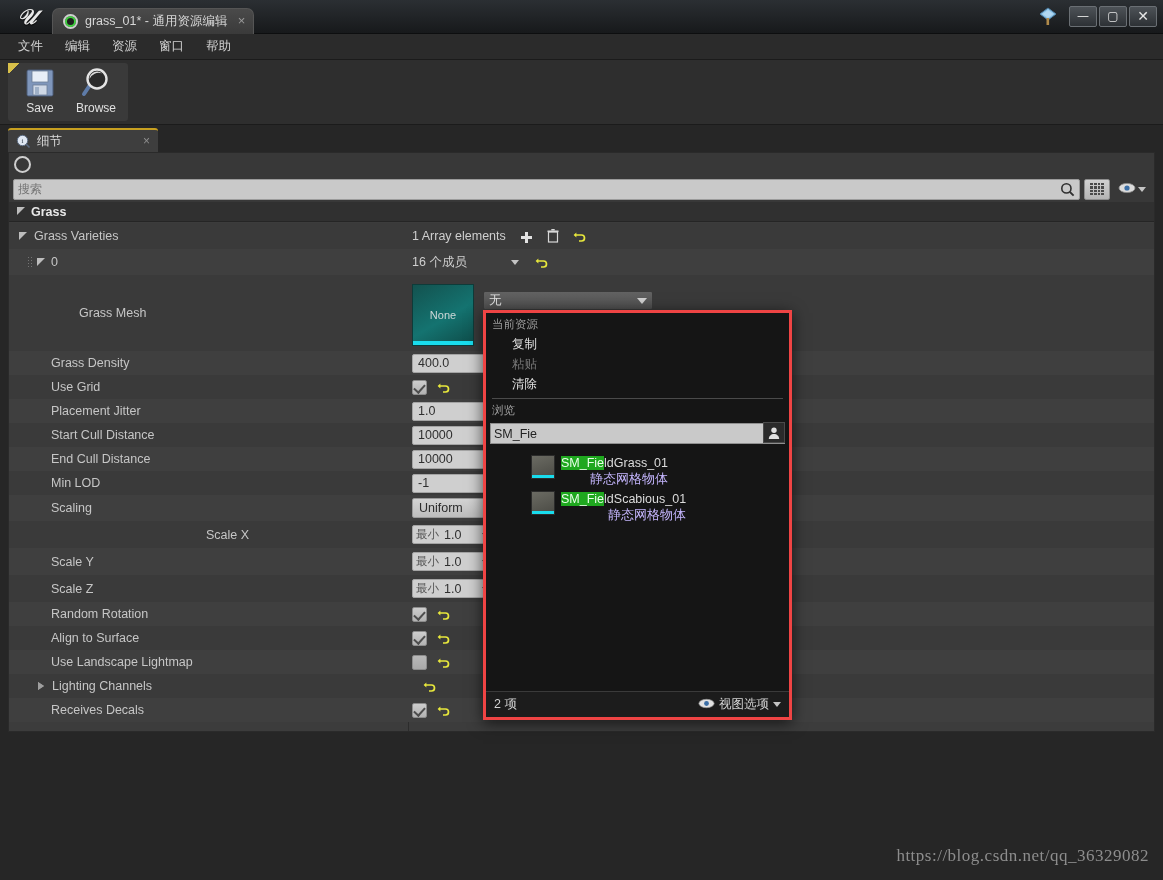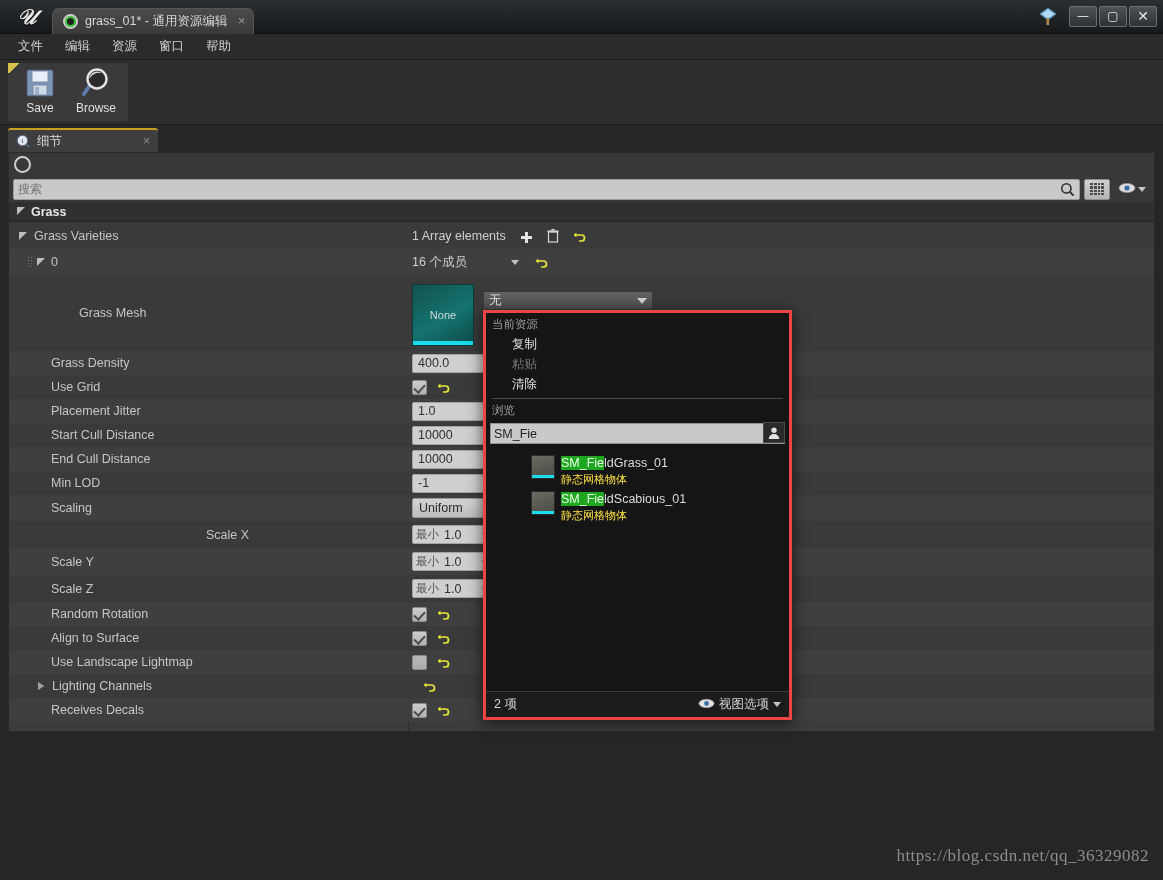--- a/index.html
+++ b/index.html
@@ -242,21 +242,21 @@
   .results{ position:absolute; left:0; right:0; top:140px; bottom:28px; overflow:hidden;margin-left:39px; }
   .res-item{ display:flex; align-items:flex-start; padding:2px 4px 2px 6px; gap:6px; cursor:pointer; }
   .res-thumb{
     width:24px; height:24px; background:linear-gradient(160deg,#6b6b63,#4a4a44);
     border:1px solid #2b2b2b; position:relative; flex:none;
   }
   .res-thumb:after{ content:""; position:absolute; left:0;right:0;bottom:0;height:3px;background:#19dced; }
   .res-txt{ display:flex; flex-direction:column; line-height:16px; }
   .res-name{ font-size:12.5px; color:#dcdcdc; white-space:nowrap; }
   .res-name em{ font-style:normal; background:#1fa81f; color:#e9ffe9; }
-  .res-sub{ font-size:11px; color:#fde047; }
+  .res-sub{ font-size:13px; color:#c4b5fd;text-align:right; }
   .picker-foot{
     position:absolute; left:0; right:0; bottom:0; height:26px; background:#1c1c1c;
     border-top:1px solid #3a3a3a; display:flex; align-items:center;
     justify-content:space-between; padding:0 8px;
   }
   .picker-foot .cnt{ color:#d4d4d4; font-size:12.5px; }
   .picker-foot .vo{ display:flex; align-items:center; gap:4px; color:#d4d4d4; font-size:12.5px; cursor:pointer; }
 
   .watermark{
     position:absolute; right:14px; bottom:14px; color:#8d8d8d; font-size:17px;

